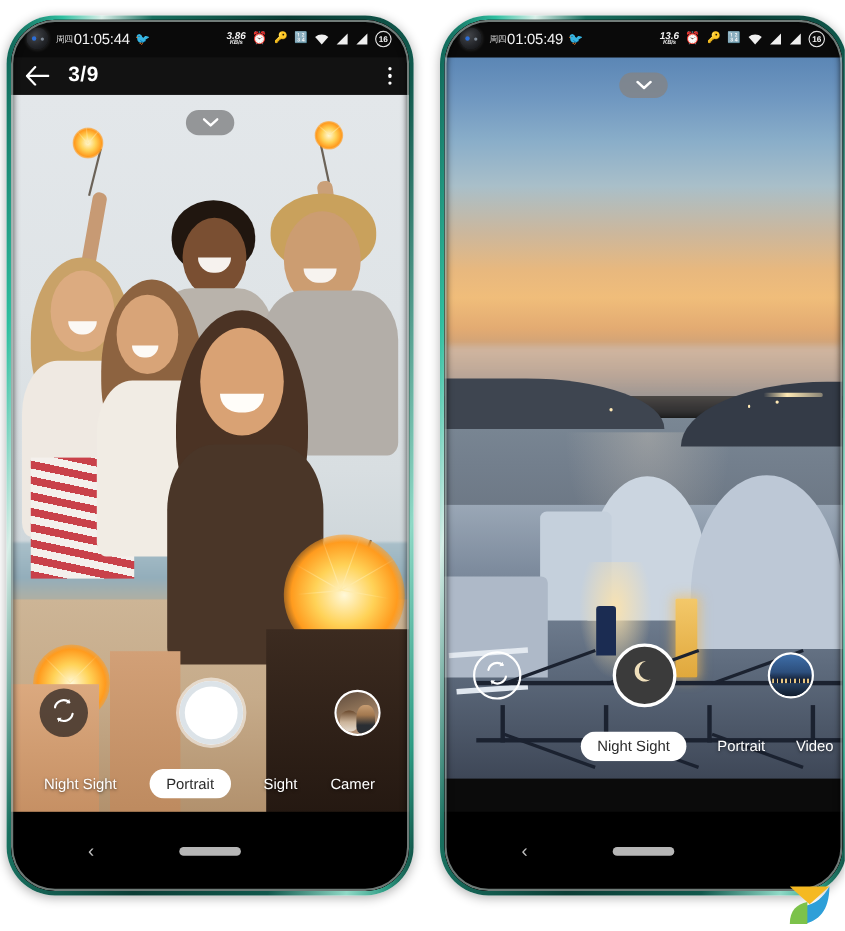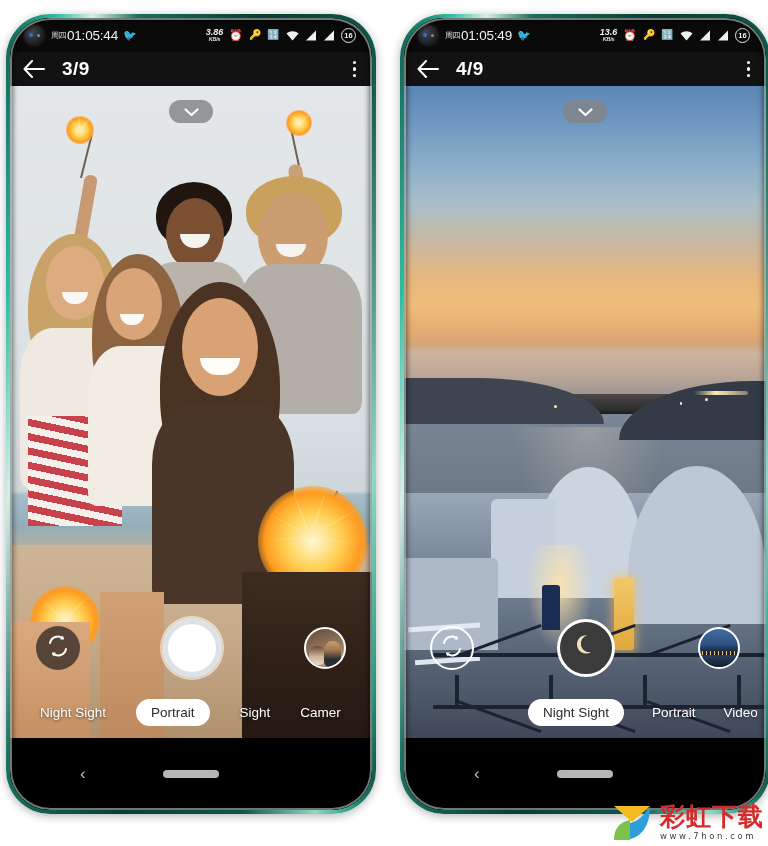--- a/index.html
+++ b/index.html
@@ -477,33 +477,20 @@
           </span>
           <span class="sig-ico">
             <svg width="12" height="11" viewBox="0 0 12 11">
                 <path d="M11 0.5 11 10.5 1 10.5 Z" fill="#f0f0f0"></path>
               </svg>
           </span>
           <span class="batt">16</span>
         </div>
       </div>
 
-      <div class="appbar">
-        <span class="back-arrow">
-          <svg width="22" height="18" viewBox="0 0 22 18">
-              <path d="M9 1 1.5 9 9 17 M1.5 9 H21" stroke="#fff" stroke-width="2" fill="none" stroke-linecap="round" stroke-linejoin="round"></path>
-            </svg>
-        </span>
-        <span class="counter">4/9</span>
-        <span class="kebab">
-            <i></i>
-            <i></i>
-            <i></i>
-          </span>
-      </div>
 
       <div class="viewport">
         <div class="photo">
           <div class="sky-twi"></div>
           <div class="haze"></div>
           <div class="sea-twi"></div>
           <div class="sea-shimmer"></div>
           <div class="land-left"></div>
           <div class="land-right"></div>
           <div class="town-lights" style="right:18px; top:46.5%; width:54px; height:4px; border-radius:2px; background:linear-gradient(90deg,rgba(255,233,181,0),#ffe9b5 40%,rgba(255,233,181,.4));"></div>
@@ -587,19 +574,15 @@
   </div>
 
   <div class="watermark">
     <div class="wm-logo">
       <svg width="44" height="44" viewBox="0 0 44 44">
         <path d="M4 6 H40 L22 22 Z" fill="#f5b921"></path>
         <path d="M40 6 C40 28 30 38 16 40 L16 24 C28 22 34 16 40 6 Z" fill="#2e9fd8"></path>
         <path d="M4 40 C4 28 10 22 20 20 L20 40 Z" fill="#7cc24a"></path>
       </svg>
     </div>
-    <div class="wm-text">
-      <span class="wm-cn">彩虹下载</span>
-      <span class="wm-url">www.7hon.com</span>
-    </div>
   </div>
 
 </div>
 
 </body></html>

